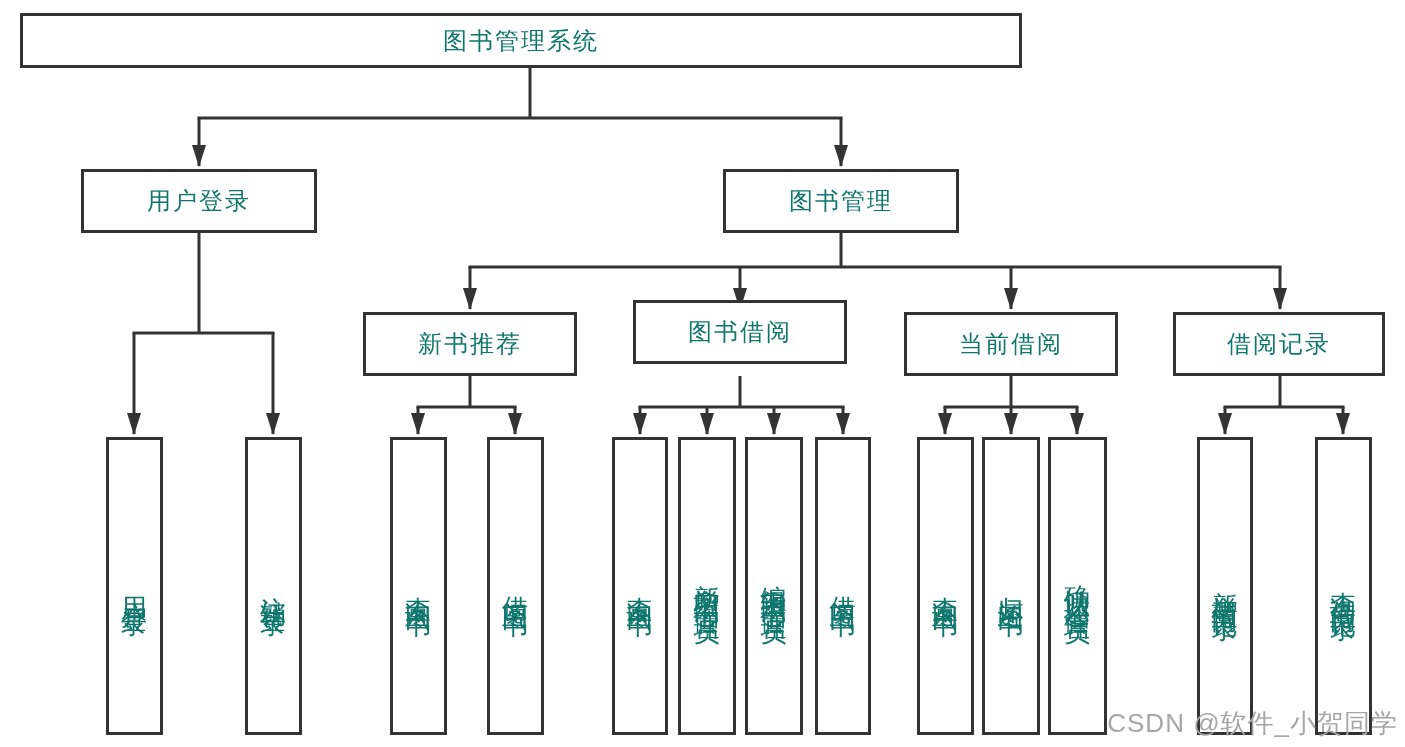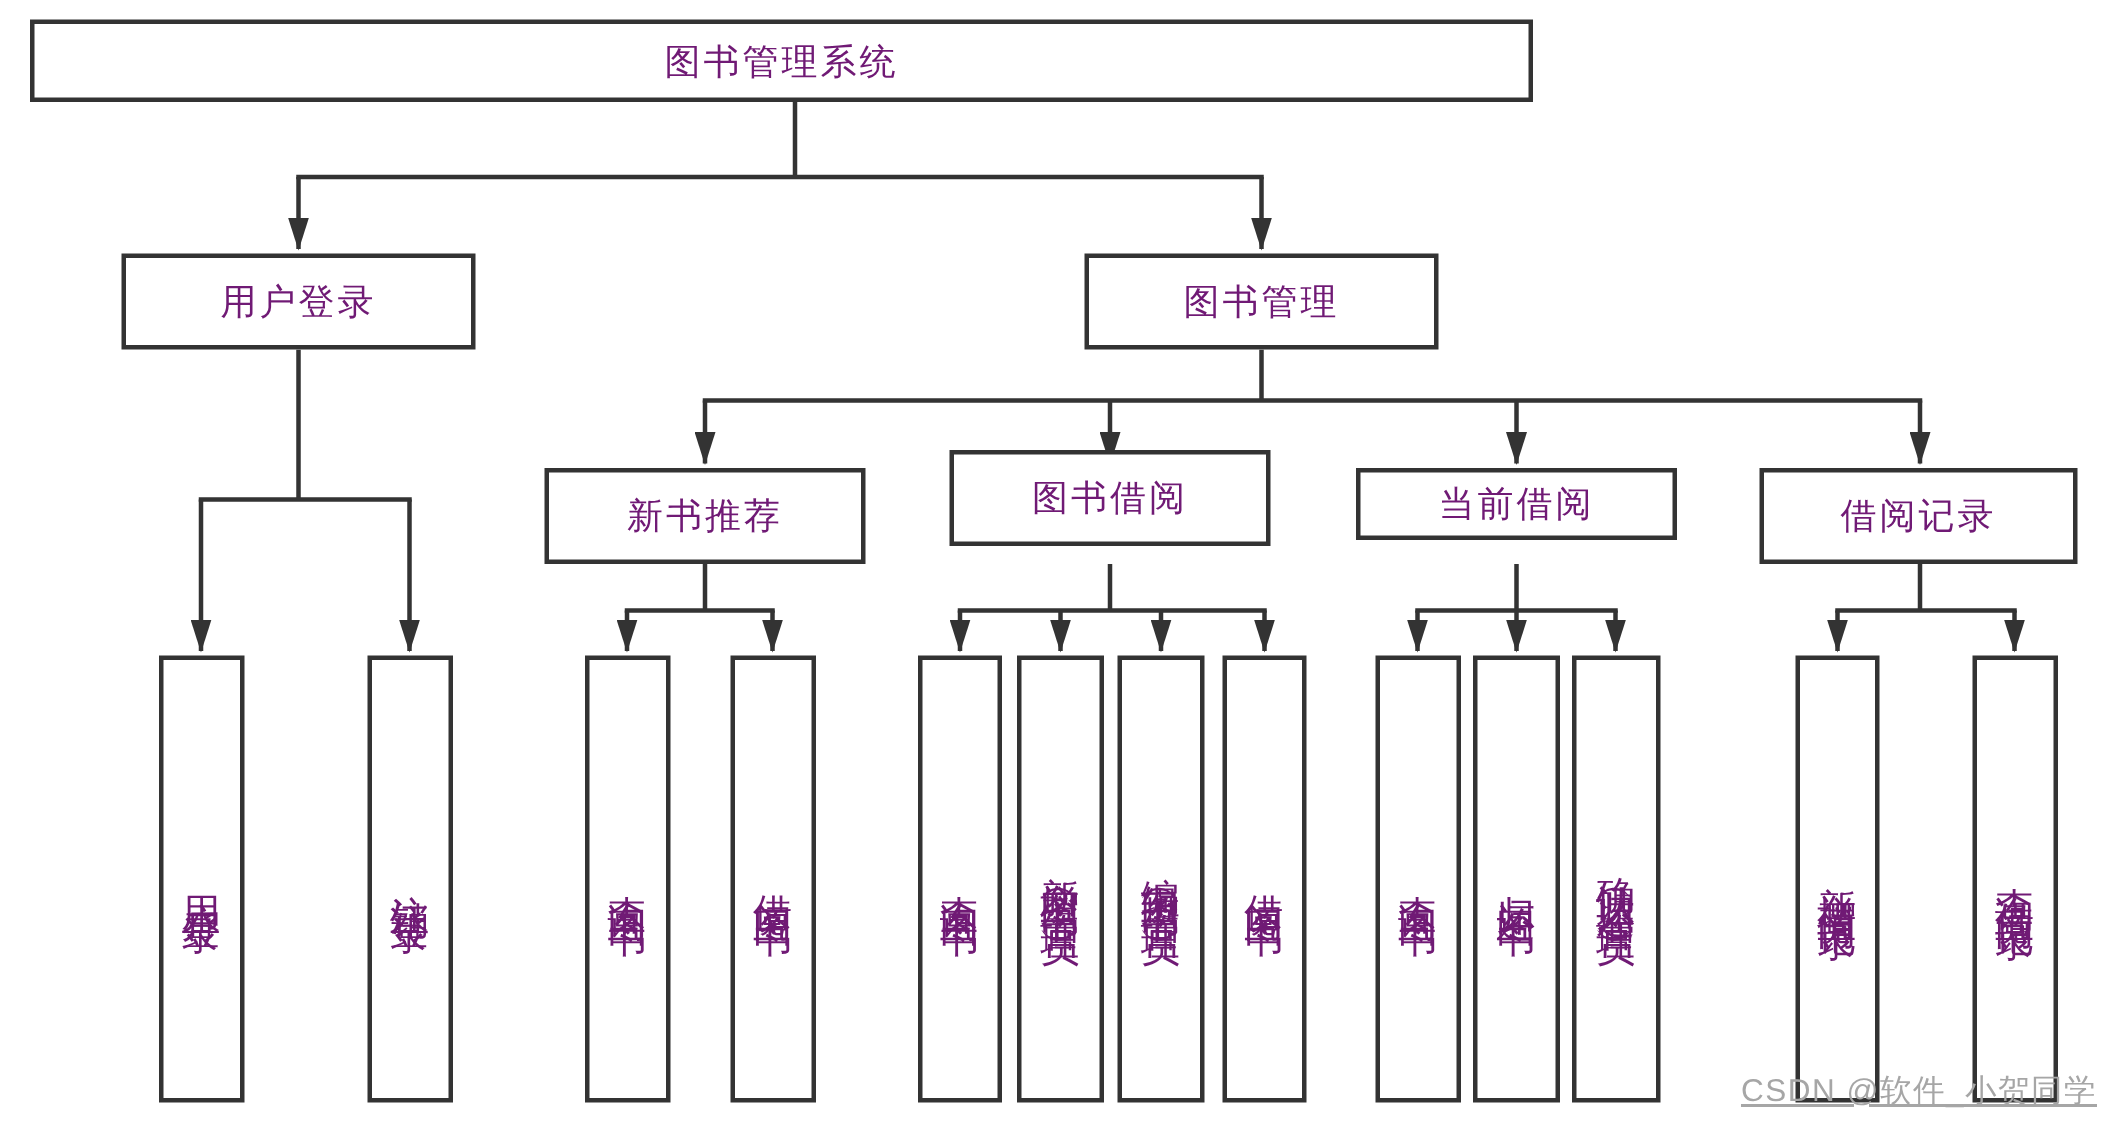--- a/index.html
+++ b/index.html
@@ -17,45 +17,44 @@
     left: 0; top: 0;
     width: 1405px; height: 747px;
   }
   .node {
     position: absolute;
     border: 3px solid #333333;
     background: #ffffff;
     display: flex;
     align-items: center;
     justify-content: center;
-    color: #701a75;
+    color: #0f766e;
   }
   .hnode span {
     font-size: 24px;
     letter-spacing: 2px;
     white-space: nowrap;
   }
   .vnode .vtext {
     writing-mode: vertical-rl;
     text-orientation: mixed;
     font-size: 26px;
     letter-spacing: 5px;
     line-height: 1;
     white-space: nowrap;
   }
   .watermark {
     position: absolute;
     right: 7px;
     bottom: 6px;
-    font-size: 21px;
+    font-size: 26px;
     color: #a6a6a6;
     letter-spacing: 1px;
     z-index: 5;
     white-space: nowrap;
-    text-decoration: underline;
   }
 </style>
 </head>
 <body>
 
 <div class="canvas">
 
   <svg class="connectors" viewBox="0 0 1405 747" xmlns="http://www.w3.org/2000/svg">
     <defs>
       <marker id="ah" viewBox="0 0 22 14" refX="21" refY="7" markerWidth="22" markerHeight="14" orient="auto" markerUnits="userSpaceOnUse">
@@ -124,21 +123,21 @@
   <div class="node hnode" style="left:363px;top:312px;width:214px;height:64px">
     <span>新书推荐</span>
   </div>
 
   <div class="node hnode" style="left:723px;top:169px;width:236px;height:64px">
     <span>图书管理</span>
   </div>
   <div class="node hnode" style="left:633px;top:300px;width:214px;height:64px">
     <span>图书借阅</span>
   </div>
-  <div class="node hnode" style="left:904px;top:312px;width:214px;height:48px">
+  <div class="node hnode" style="left:904px;top:312px;width:214px;height:64px">
     <span>当前借阅</span>
   </div>
   <div class="node hnode" style="left:1173px;top:312px;width:212px;height:64px">
     <span>借阅记录</span>
   </div>
 
   <div class="node vnode" style="left:106px;top:437px;width:57px;height:298px">
     <span class="vtext">用户登录</span>
   </div>
   <div class="node vnode" style="left:245px;top:437px;width:57px;height:298px">

